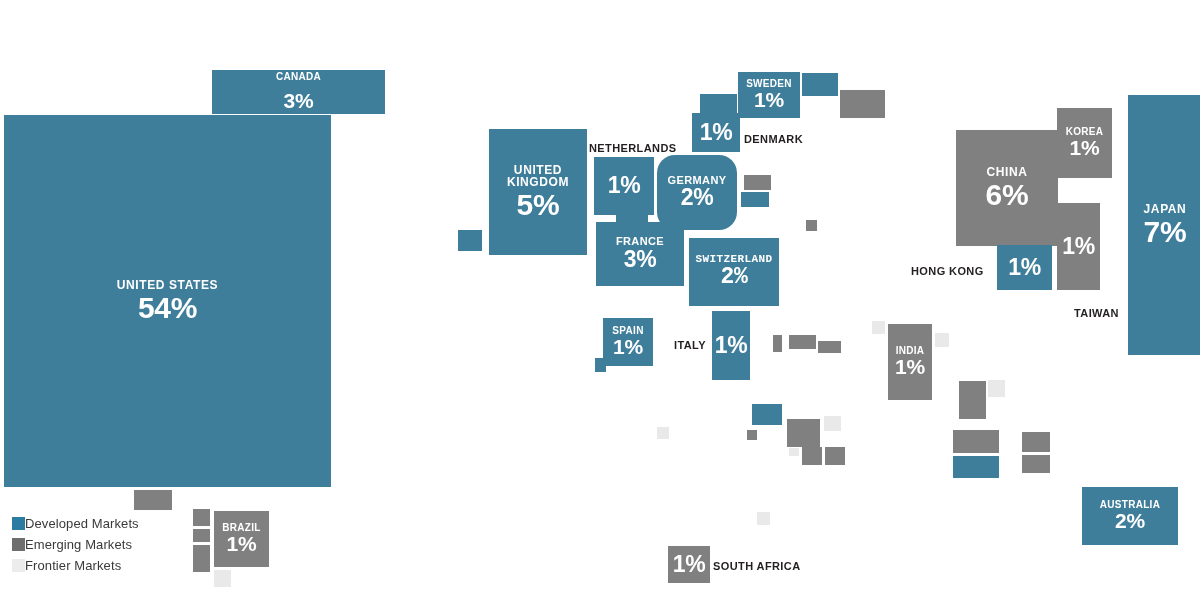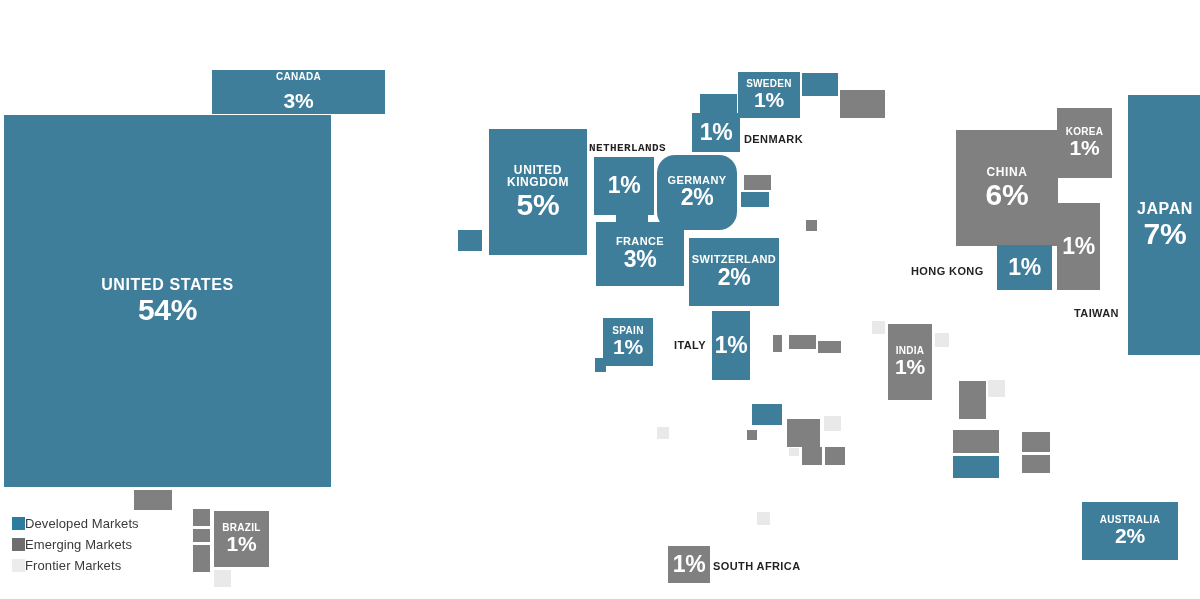--- a/index.html
+++ b/index.html
@@ -68,21 +68,21 @@
     font-weight: 700;
     letter-spacing: 0.4px;
     color: #231f20;
     white-space: nowrap;
     line-height: 1;
   }
 
   
   .big .name { font-size: 12px; letter-spacing: 0.6px; }
   .big .val  { font-size: 30px; }
-  .xl  .name { font-size: 16px; letter-spacing: 0.6px; }
+  .xl  .name { font-size: 12px; letter-spacing: 0.6px; }
   .xl  .val  { font-size: 30px; }
   .sm  .name { font-size: 10px; letter-spacing: 0.3px; }
   .sm  .val  { font-size: 21px; }
 
   
   #legend {
     position: absolute;
     left: 12px;
     top: 516px;
     display: flex;
@@ -186,21 +186,21 @@
           <span class="name">GERMANY</span>
           <span class="val">2%</span>
         </div>
       </div>
       <div class="tile developed" style="left: 596px; top: 222px; width: 88px; height: 64px;">
         <div class="tile-label ">
           <span class="name">FRANCE</span>
           <span class="val">3%</span>
         </div>
       </div>
-      <div class="tile developed" style="left: 689px; top: 238px; width: 90px; height: 68px;">
+      <div class="tile developed" style="left: 689px; top: 238px; width: 90px; height: 68px; font-family: Liberation Mono, monospace;">
         <div class="tile-label ">
           <span class="name">SWITZERLAND</span>
           <span class="val">2%</span>
         </div>
       </div>
       <div class="tile developed" style="left: 603px; top: 318px; width: 50px; height: 48px;">
         <div class="tile-label sm">
           <span class="name">SPAIN</span>
           <span class="val">1%</span>
         </div>
@@ -248,35 +248,35 @@
           <span class="name">JAPAN</span>
           <span class="val">7%</span>
         </div>
       </div>
       <div class="tile emerging" style="left: 888px; top: 324px; width: 44px; height: 76px;">
         <div class="tile-label sm">
           <span class="name">INDIA</span>
           <span class="val">1%</span>
         </div>
       </div>
-      <div class="tile developed" style="left: 1082px; top: 487px; width: 96px; height: 58px; margin-top: 15px;">
+      <div class="tile developed" style="left: 1082px; top: 487px; width: 96px; height: 58px;">
         <div class="tile-label sm">
           <span class="name">AUSTRALIA</span>
           <span class="val">2%</span>
         </div>
       </div>
       <div class="tile emerging" style="left: 668px; top: 546px; width: 42px; height: 37px;">
         <div class="tile-label only-val">
           <span class="val">1%</span>
         </div>
       </div>
     </div>
 
   <div id="ext-layer">
-      <span class="ext-label" style="left: 589px; top: 143px; font-family: Liberation Mono, monospace;">NETHERLANDS</span>
+      <span class="ext-label" style="left: 589px; top: 143px;">NETHERLANDS</span>
       <span class="ext-label" style="left: 744px; top: 134px;">DENMARK</span>
       <span class="ext-label" style="left: 674px; top: 340px;">ITALY</span>
       <span class="ext-label" style="left: 1054px; top: 308px; margin-left: 20px;">TAIWAN</span>
       <span class="ext-label" style="left: 911px; top: 266px;">HONG KONG</span>
       <span class="ext-label" style="left: 713px; top: 561px;">SOUTH AFRICA</span>
     </div>
 
   <div id="legend">
       <div class="legend-row">
         <span class="legend-swatch developed"></span>

